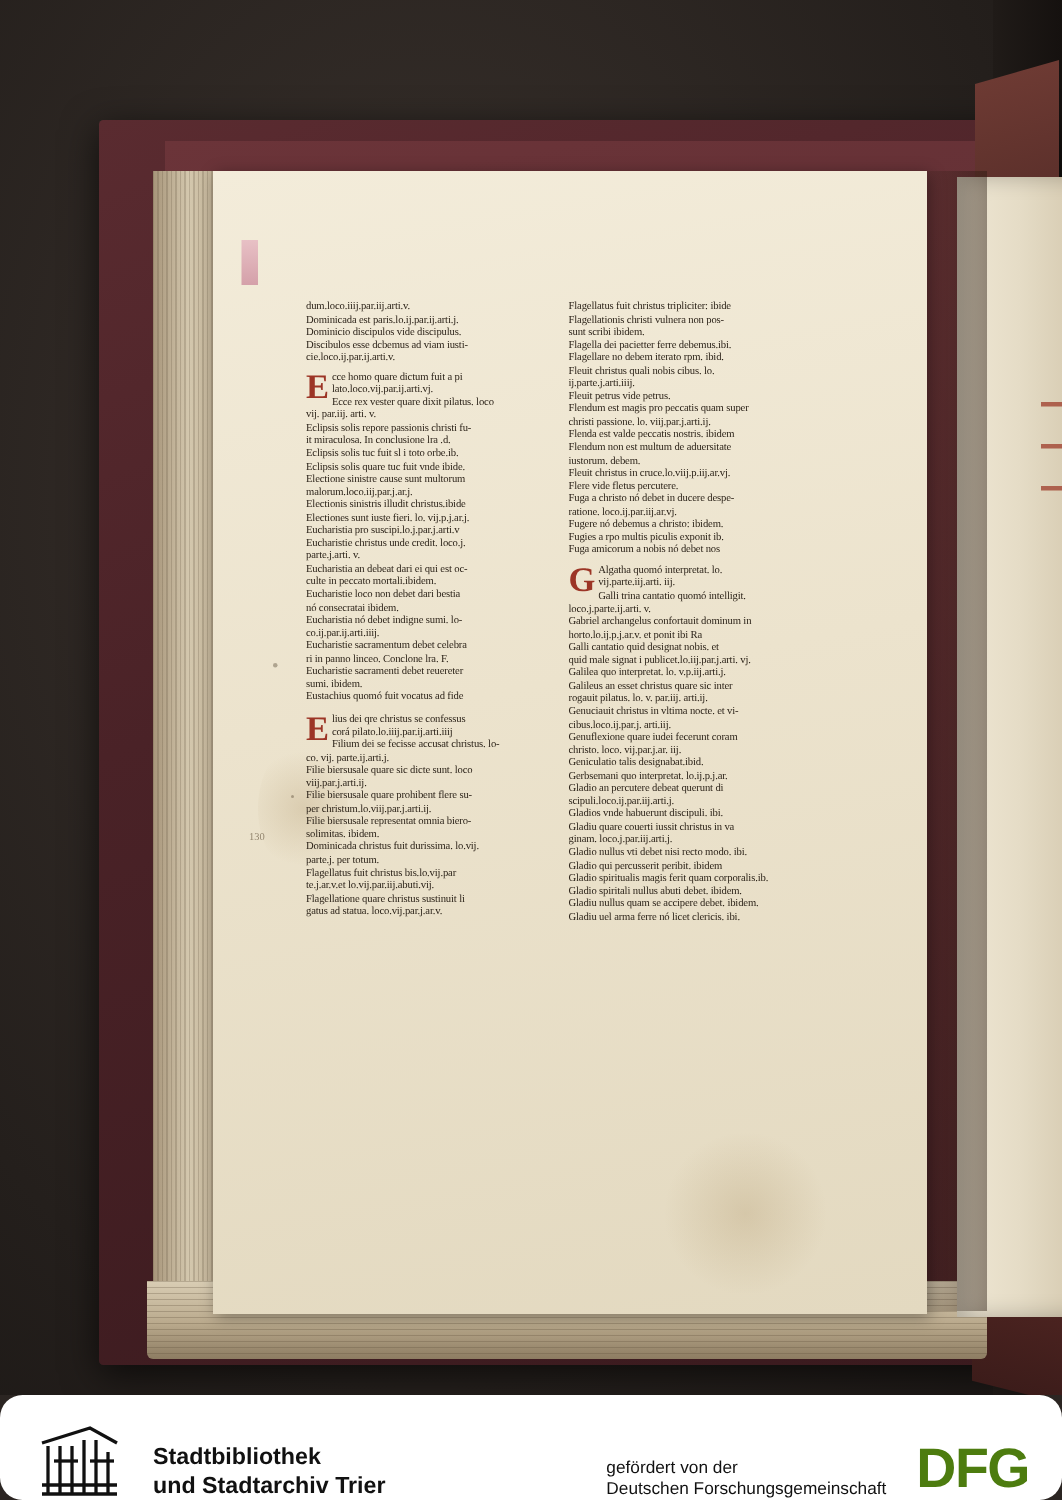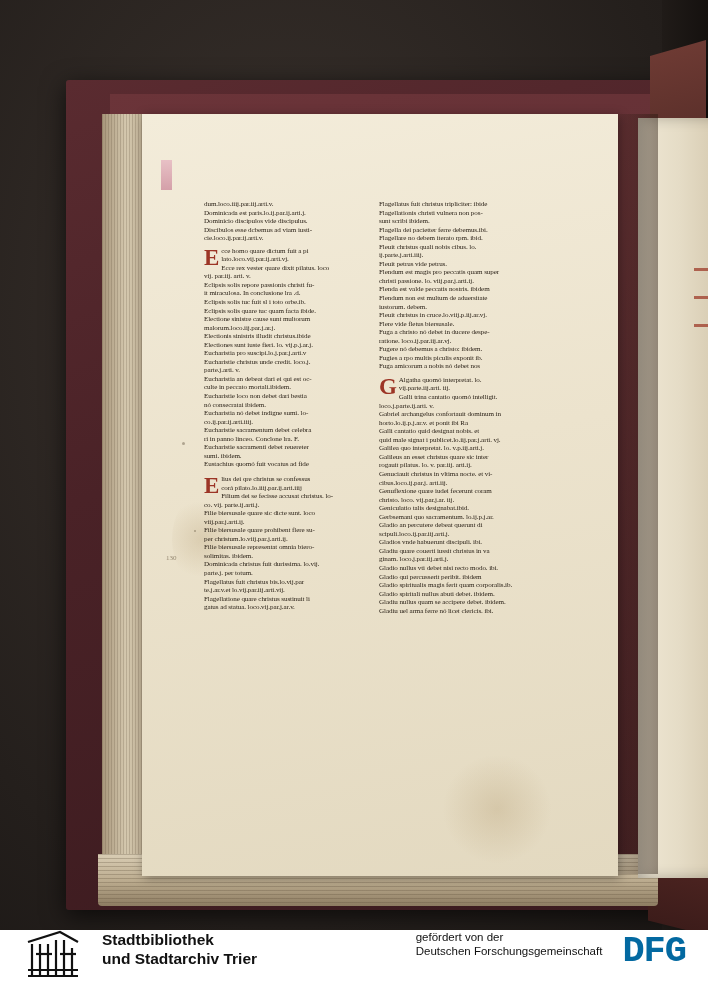--- a/index.html
+++ b/index.html
@@ -143,42 +143,42 @@
 
   .para{overflow:hidden;margin-bottom:1px;}
 
   
   .blot{position:absolute;background:rgba(60,45,25,.35);border-radius:50%;}
 
   
   #footer{
     position:absolute;left:0;top:930px;width:708px;height:70px;
     background:#ffffff;
-    display:flex;align-items:flex-start;
+    display:flex;align-items:flex-end;border-radius:15px;
   }
   .logo-mark{
     width:62px;height:50px;margin-left:26px;position:relative;
   }
   .logo-mark svg{display:block;}
   .lib-name{
     margin-left:14px;
     font-family:"Liberation Sans", sans-serif;
     font-size:15.5px;line-height:19px;color:#111;
     font-weight:700;
   }
   .spacer{flex:1;}
   .funder{
     text-align:left;
     font-family:"Liberation Sans", sans-serif;
     font-size:11.5px;line-height:14px;color:#111;
     margin-right:20px;
   }
   .dfg{
-    font-family:Liberation Mono, monospace;
-    font-weight:700;font-size:37px;letter-spacing:-1px;color:#0369a1;
+    font-family:Liberation Sans, sans-serif;
+    font-weight:700;font-size:37px;letter-spacing:-1px;color:#4d7c0f;
     margin-right:22px;
   }
 </style>
 </head>
 <body>
 
 <div id="photo">
 
   <div class="bg-right"></div>
 
@@ -224,21 +224,21 @@
 
           <div class="para" style="margin-top:4px;">
             <span class="initial">E</span>
             <span class="ln">cce homo quare dictum fuit a pi</span>
             <span class="ln">lato.loco.vij.par.ij.arti.vj.</span>
             <span class="ln">Ecce rex vester quare dixit pilatus. loco</span>
             <span class="ln">vij. par.iij. arti. v.</span>
             <span class="ln">Eclipsis solis repore passionis christi fu-</span>
             <span class="ln">it miraculosa. In conclusione lra .d.</span>
             <span class="ln">Eclipsis solis tuc fuit sl i toto orbe.ib.</span>
-            <span class="ln">Eclipsis solis quare tuc quam facta ibide.</span>
+            <span class="ln">Eclipsis solis quare tuc fuit vnde ibide.</span>
             <span class="ln">Electione sinistre cause sunt multorum</span>
             <span class="ln">malorum.loco.iij.par.j.ar.j.</span>
             <span class="ln">Electionis sinistris illudit christus.ibide</span>
             <span class="ln">Electiones sunt iuste fieri. lo. vij.p.j.ar.j.</span>
             <span class="ln">Eucharistia pro suscipi.lo.j.par.j.arti.v</span>
             <span class="ln">Eucharistie christus unde credit. loco.j.</span>
             <span class="ln">parte.j.arti. v.</span>
             <span class="ln">Eucharistia an debeat dari ei qui est oc-</span>
             <span class="ln">culte in peccato mortali.ibidem.</span>
             <span class="ln">Eucharistie loco non debet dari bestia</span>
@@ -260,21 +260,21 @@
             <span class="ln">co. vij. parte.ij.arti.j.</span>
             <span class="ln">Filie biersusale quare sic dicte sunt. loco</span>
             <span class="ln">viij.par.j.arti.ij.</span>
             <span class="ln">Filie biersusale quare prohibent flere su-</span>
             <span class="ln">per christum.lo.viij.par.j.arti.ij.</span>
             <span class="ln">Filie biersusale representat omnia biero-</span>
             <span class="ln">solimitas. ibidem.</span>
             <span class="ln">Dominicada christus fuit durissima. lo.vij.</span>
             <span class="ln">parte.j. per totum.</span>
             <span class="ln">Flagellatus fuit christus bis.lo.vij.par</span>
-            <span class="ln">te.j.ar.v.et lo.vij.par.iij.arti.vij.</span>
+            <span class="ln">te.j.ar.v.et lo.vij.par.iij.abuti.vij.</span>
             <span class="ln">Flagellatione quare christus sustinuit li</span>
             <span class="ln">gatus ad statua. loco.vij.par.j.ar.v.</span>
           </div>
 
         </div>
 
         <div class="col">
 
           <div class="para">
             <span class="ln">Flagellatus fuit christus tripliciter: ibide</span>
@@ -284,21 +284,21 @@
             <span class="ln">Flagellare no debem iterato rpm. ibid.</span>
             <span class="ln">Fleuit christus quali nobis cibus. lo.</span>
             <span class="ln">ij.parte.j.arti.iiij.</span>
             <span class="ln">Fleuit petrus vide petrus.</span>
             <span class="ln">Flendum est magis pro peccatis quam super</span>
             <span class="ln">christi passione. lo. viij.par.j.arti.ij.</span>
             <span class="ln">Flenda est valde peccatis nostris. ibidem</span>
             <span class="ln">Flendum non est multum de aduersitate</span>
             <span class="ln">iustorum. debem.</span>
             <span class="ln">Fleuit christus in cruce.lo.viij.p.iij.ar.vj.</span>
-            <span class="ln">Flere vide fletus biersusale.</span>
+            <span class="ln">Flere vide fletus percutere.</span>
             <span class="ln">Fuga a christo nó debet in ducere despe-</span>
             <span class="ln">ratione. loco.ij.par.iij.ar.vj.</span>
             <span class="ln">Fugere nó debemus a christo: ibidem.</span>
             <span class="ln">Fugies a rpo multis piculis exponit ib.</span>
             <span class="ln">Fuga amicorum a nobis nó debet nos</span>
           </div>
 
           <div class="para" style="margin-top:5px;">
             <span class="initial">G</span>
             <span class="ln">Algatha quomó interpretat. lo.</span>
@@ -310,21 +310,21 @@
             <span class="ln">Galli cantatio quid designat nobis. et</span>
             <span class="ln">quid male signat i publicet.lo.iij.par.j.arti. vj.</span>
             <span class="ln">Galilea quo interpretat. lo. v.p.iij.arti.j.</span>
             <span class="ln">Galileus an esset christus quare sic inter</span>
             <span class="ln">rogauit pilatus. lo. v. par.iij. arti.ij.</span>
             <span class="ln">Genuciauit christus in vltima nocte. et vi-</span>
             <span class="ln">cibus.loco.ij.par.j. arti.iij.</span>
             <span class="ln">Genuflexione quare iudei fecerunt coram</span>
             <span class="ln">christo. loco. vij.par.j.ar. iij.</span>
             <span class="ln">Geniculatio talis designabat.ibid.</span>
-            <span class="ln">Gerbsemani quo sacramentum. lo.ij.p.j.ar.</span>
+            <span class="ln">Gerbsemani quo interpretat. lo.ij.p.j.ar.</span>
             <span class="ln">Gladio an percutere debeat querunt di</span>
             <span class="ln">scipuli.loco.ij.par.iij.arti.j.</span>
             <span class="ln">Gladios vnde habuerunt discipuli. ibi.</span>
             <span class="ln">Gladiu quare couerti iussit christus in va</span>
             <span class="ln">ginam. loco.j.par.iij.arti.j.</span>
             <span class="ln">Gladio nullus vti debet nisi recto modo. ibi.</span>
             <span class="ln">Gladio qui percusserit peribit. ibidem</span>
             <span class="ln">Gladio spiritualis magis ferit quam corporalis.ib.</span>
             <span class="ln">Gladio spiritali nullus abuti debet. ibidem.</span>
             <span class="ln">Gladiu nullus quam se accipere debet. ibidem.</span>

